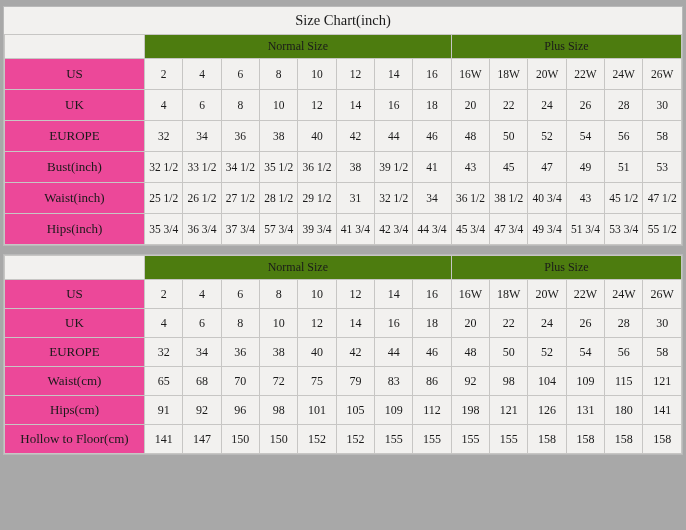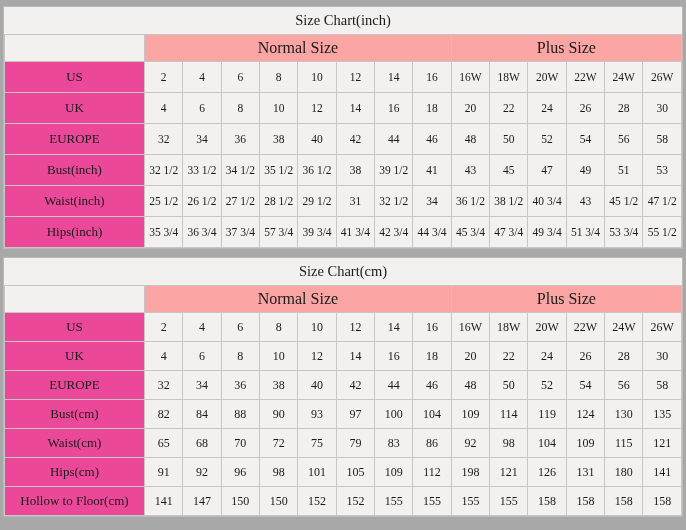--- a/index.html
+++ b/index.html
@@ -44,23 +44,23 @@
   }
   .title-cell {
     font-size: 14.5px;
     padding: 5px 0 5px 0;
     border-top: none !important;
     border-left: none !important;
     border-right: none !important;
     background: #f2f1ef;
   }
   .group-cell {
-    font-size: 16px;
+    font-size: 12px;
     padding: 4px 0;
-    background: #fca5a5;
+    background: #4d7c0f;
   }
   .blank-cell {
     background: #f2f1ef;
   }
   .rowlabel {
     font-size: 13px;
     padding: 6px 4px;
     background: #ec4899;
   }
   .cellval {
@@ -205,23 +205,20 @@
   </div>
 
   <div class="chart-block cm-table">
     <table class="size-table">
       <colgroup>
         <col style="width:140px">
         <col span="14">
       </colgroup>
       <tbody>
         <tr>
-          <td class="title-cell" colspan="15">Size Chart(cm)</td>
-        </tr>
-        <tr>
           <td class="blank-cell"></td>
           <td class="group-cell" colspan="8">Normal Size</td>
           <td class="group-cell" colspan="6">Plus Size</td>
         </tr>
 
         <tr>
           <td class="rowlabel">US</td>
           <td class="cellval">2</td>
           <td class="cellval">4</td>
           <td class="cellval">6</td>
@@ -267,37 +264,20 @@
           <td class="cellval">44</td>
           <td class="cellval">46</td>
           <td class="cellval">48</td>
           <td class="cellval">50</td>
           <td class="cellval">52</td>
           <td class="cellval">54</td>
           <td class="cellval">56</td>
           <td class="cellval">58</td>
         </tr>
 
-        <tr>
-          <td class="rowlabel">Bust(cm)</td>
-          <td class="cellval">82</td>
-          <td class="cellval">84</td>
-          <td class="cellval">88</td>
-          <td class="cellval">90</td>
-          <td class="cellval">93</td>
-          <td class="cellval">97</td>
-          <td class="cellval">100</td>
-          <td class="cellval">104</td>
-          <td class="cellval">109</td>
-          <td class="cellval">114</td>
-          <td class="cellval">119</td>
-          <td class="cellval">124</td>
-          <td class="cellval">130</td>
-          <td class="cellval">135</td>
-        </tr>
 
         <tr>
           <td class="rowlabel">Waist(cm)</td>
           <td class="cellval">65</td>
           <td class="cellval">68</td>
           <td class="cellval">70</td>
           <td class="cellval">72</td>
           <td class="cellval">75</td>
           <td class="cellval">79</td>
           <td class="cellval">83</td>

